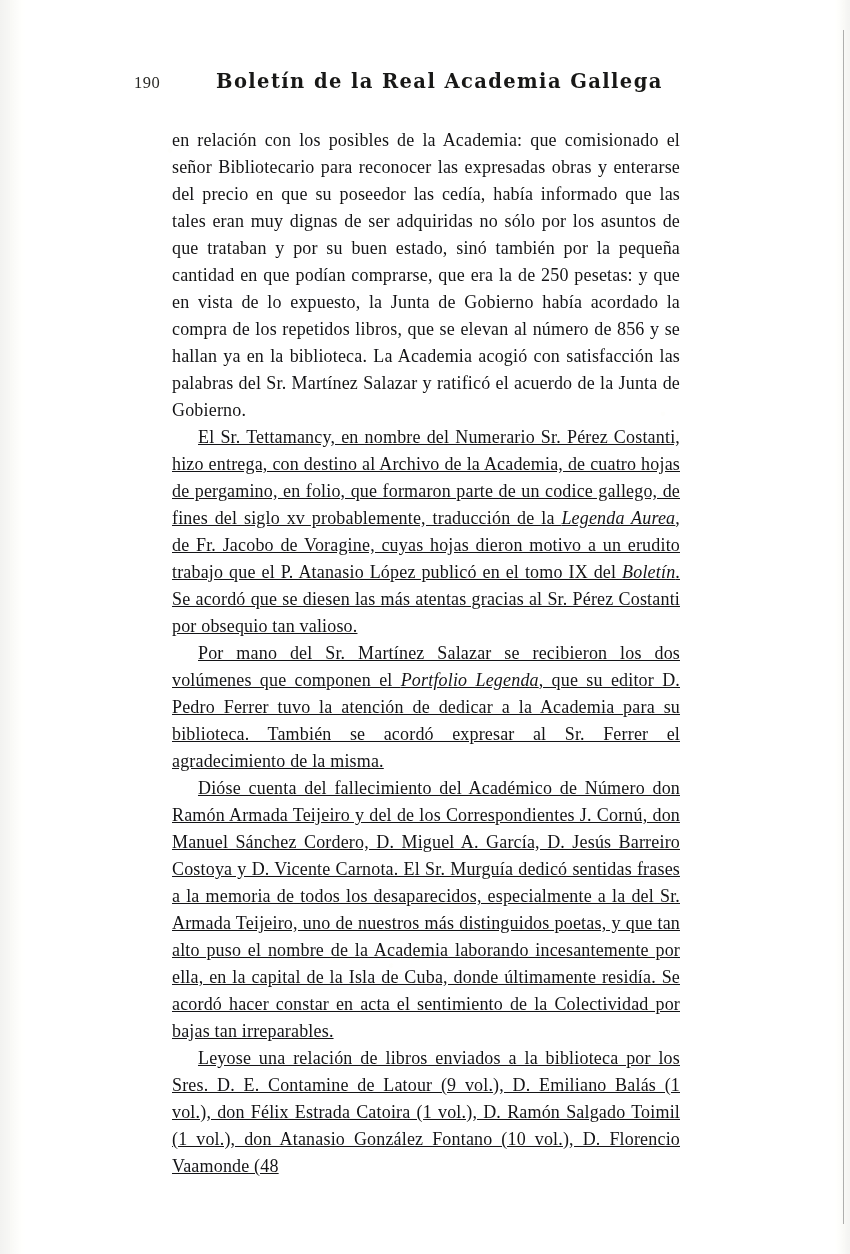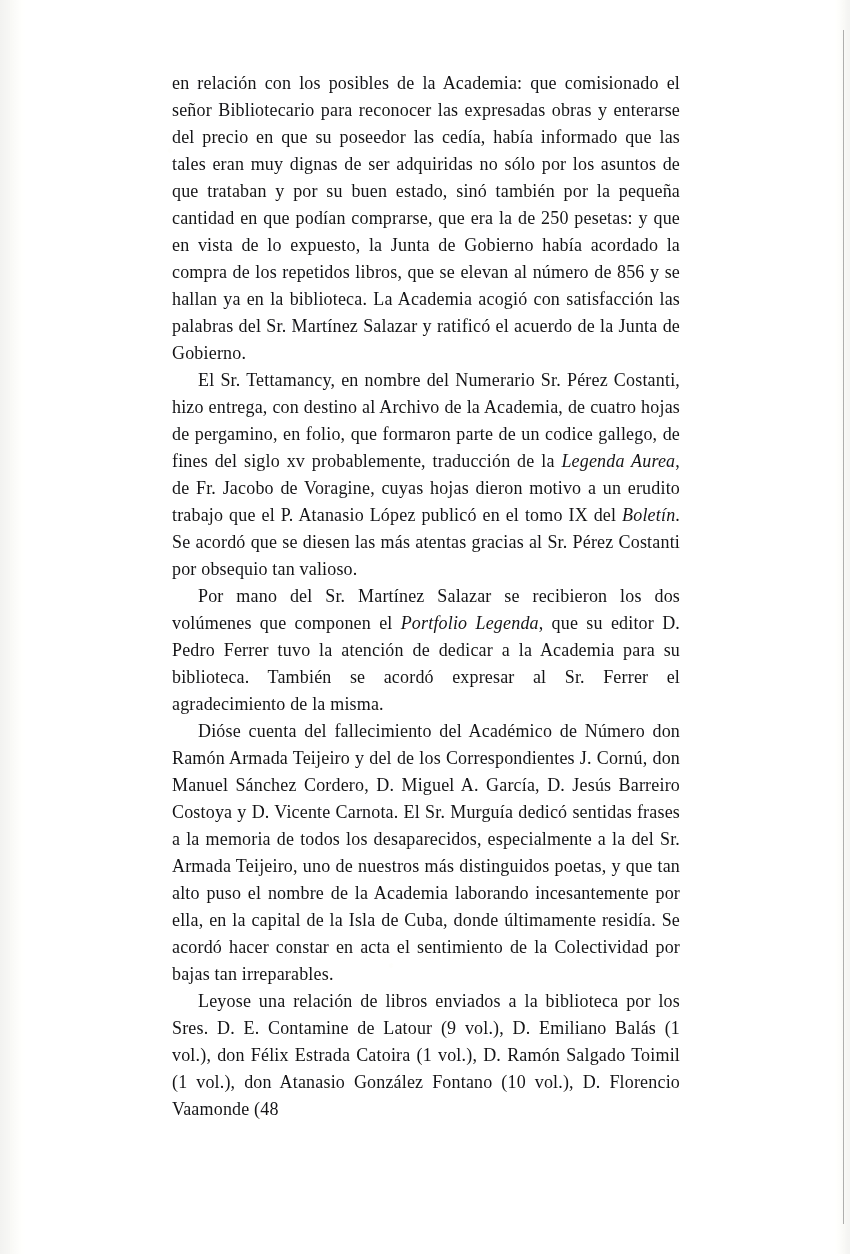--- a/index.html
+++ b/index.html
@@ -85,40 +85,45 @@
     text-justify: inter-word;
     font-size: 18px;
     line-height: 27.0px;
     letter-spacing: 0.18px;
     color: #17171a;
     text-indent: 0;
     hyphens: manual;
   }
   .body-text p.indent {
     text-indent: 26px;
+    text-decoration: underline;
   }
   .body-text p:last-child {
     text-align: justify;
   }
   .body-text i, .body-text em {
     font-style: italic;
   }
   .ink {
     filter: contrast(1.03);
   }
 </style>
 </head>
 <body>
 
 <div class="page ink">
   <div class="edge-left"></div>
   <div class="edge-right"></div>
   <div class="spine"></div>
 
   <div class="content">
+    <div class="header">
+      <span class="folio">190</span>
+      <span class="running-title">Boletín de la Real Academia Gallega</span>
+    </div>
 
     <div class="body-text" id="body-text">
         <p>en relación con los posibles de la Academia: que comisionado el señor Bibliotecario para reconocer las expresadas obras y enterarse del precio en que su poseedor las cedía, había informado que las tales eran muy dignas de ser adquiridas no sólo por los asuntos de que trataban y por su buen estado, sinó también por la pequeña cantidad en que podían comprarse, que era la de 250 pesetas: y que en vista de lo expuesto, la Junta de Gobierno había acordado la compra de los repetidos libros, que se elevan al número de 856 y se hallan ya en la biblioteca. La Academia acogió con satisfacción las palabras del Sr. Martínez Salazar y ratificó el acuerdo de la Junta de Gobierno.</p>
         <p class="indent">El Sr. Tettamancy, en nombre del Numerario Sr. Pérez Costanti, hizo entrega, con destino al Archivo de la Academia, de cuatro hojas de pergamino, en folio, que formaron parte de un codice gallego, de fines del siglo xv probablemente, traducción de la <i>Legenda Aurea</i>, de Fr. Jacobo de Voragine, cuyas hojas dieron motivo a un erudito trabajo que el P. Atanasio López publicó en el tomo IX del <i>Boletín</i>. Se acordó que se diesen las más atentas gracias al Sr. Pérez Costanti por obsequio tan valioso.</p>
         <p class="indent">Por mano del Sr. Martínez Salazar se recibieron los dos volúmenes que componen el <i>Portfolio Legenda</i>, que su editor D. Pedro Ferrer tuvo la atención de dedicar a la Academia para su biblioteca. También se acordó expresar al Sr. Ferrer el agradecimiento de la misma.</p>
         <p class="indent">Dióse cuenta del fallecimiento del Académico de Número don Ramón Armada Teijeiro y del de los Correspondientes J. Cornú, don Manuel Sánchez Cordero, D. Miguel A. García, D. Jesús Barreiro Costoya y D. Vicente Carnota. El Sr. Murguía dedicó sentidas frases a la memoria de todos los desaparecidos, especialmente a la del Sr. Armada Teijeiro, uno de nuestros más distinguidos poetas, y que tan alto puso el nombre de la Academia laborando incesantemente por ella, en la capital de la Isla de Cuba, donde últimamente residía. Se acordó hacer constar en acta el sentimiento de la Colectividad por bajas tan irreparables.</p>
         <p class="indent">Leyose una relación de libros enviados a la biblioteca por los Sres. D. E. Contamine de Latour (9 vol.), D. Emiliano Balás (1 vol.), don Félix Estrada Catoira (1 vol.), D. Ramón Salgado Toimil (1 vol.), don Atanasio González Fontano (10 vol.), D. Florencio Vaamonde (48</p>
       </div>
   </div>
 </div>

